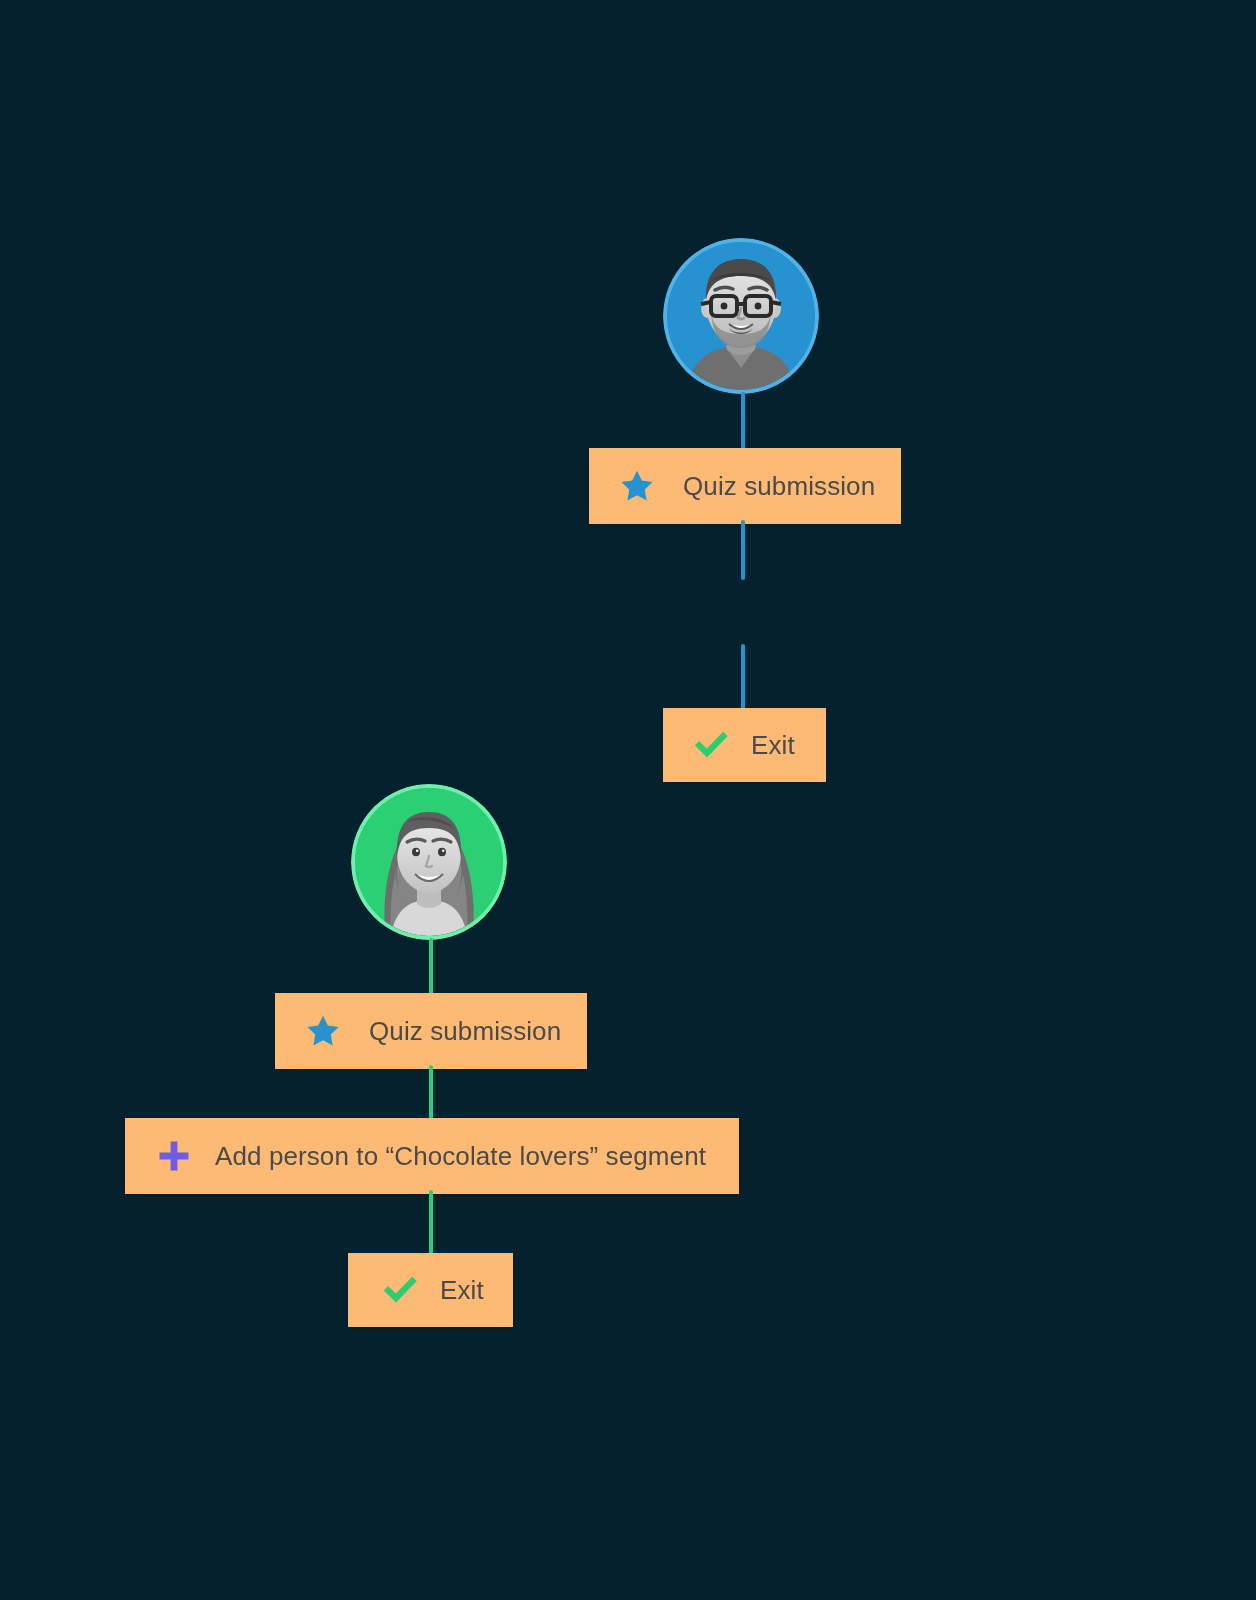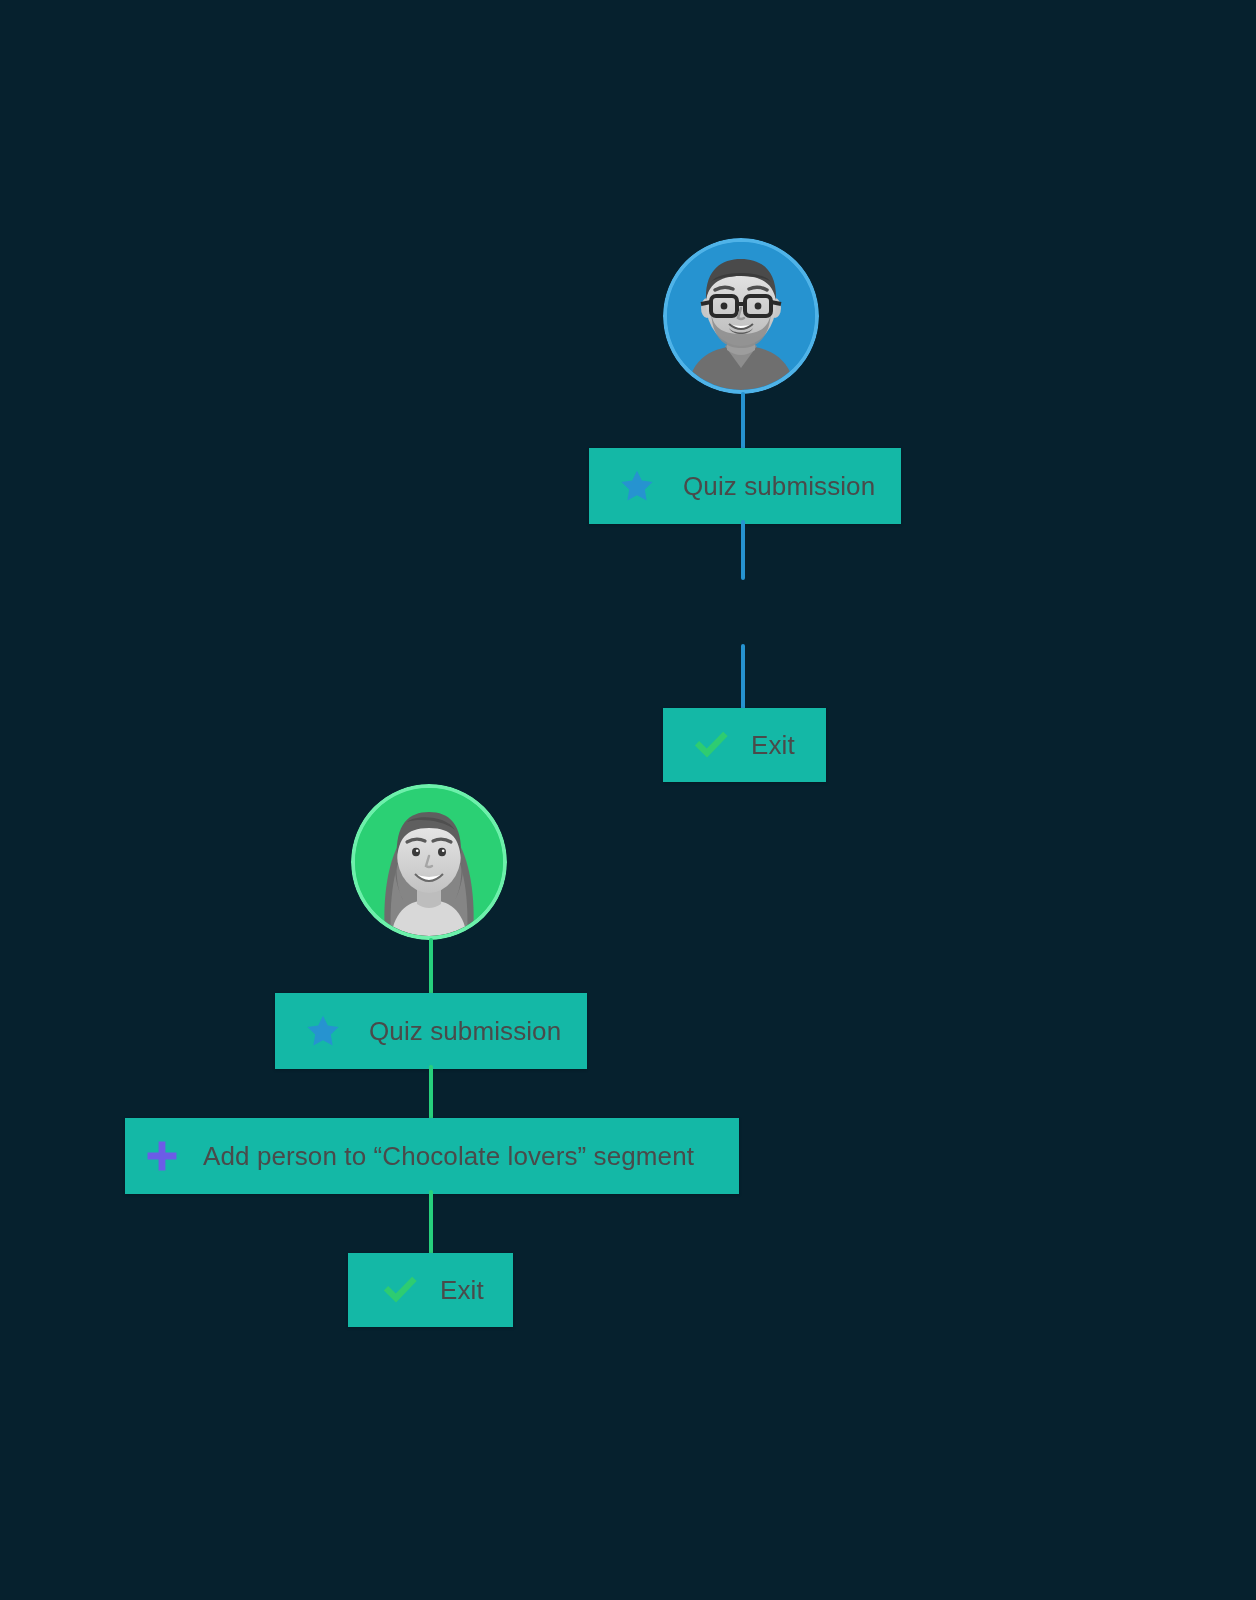--- a/index.html
+++ b/index.html
@@ -50,21 +50,21 @@
     position: absolute;
     inset: 4px;
     border-radius: 50%;
     overflow: hidden;
   }
   .avatar .photo svg { display: block; width: 100%; height: 100%; }
 
   
   .card {
     position: absolute;
-    background: #14b8a6;
+    background: #fdba74;
     display: flex;
     align-items: center;
     box-sizing: border-box;
     box-shadow: 0 1px 3px rgba(0,0,0,0.22);
   }
   .card .icon {
     flex: 0 0 auto;
     display: flex;
     align-items: center;
     justify-content: center;
@@ -97,21 +97,21 @@
   .card-exit-1 .icon { width: 40px; height: 34px; margin-right: 20px; }
 
   .card-quiz-2 {
     left: 275px; top: 993px; width: 312px; height: 76px;
     padding-left: 30px;
   }
   .card-quiz-2 .icon { width: 36px; height: 36px; margin-right: 28px; }
 
   .card-add-2 {
     left: 125px; top: 1118px; width: 614px; height: 76px;
-    padding-left: 20px;
+    padding-left: 32px;
   }
   .card-add-2 .icon { width: 34px; height: 34px; margin-right: 24px; }
 
   .card-exit-2 {
     left: 348px; top: 1253px; width: 165px; height: 74px;
     padding-left: 32px;
   }
   .card-exit-2 .icon { width: 40px; height: 34px; margin-right: 20px; }
 
   

